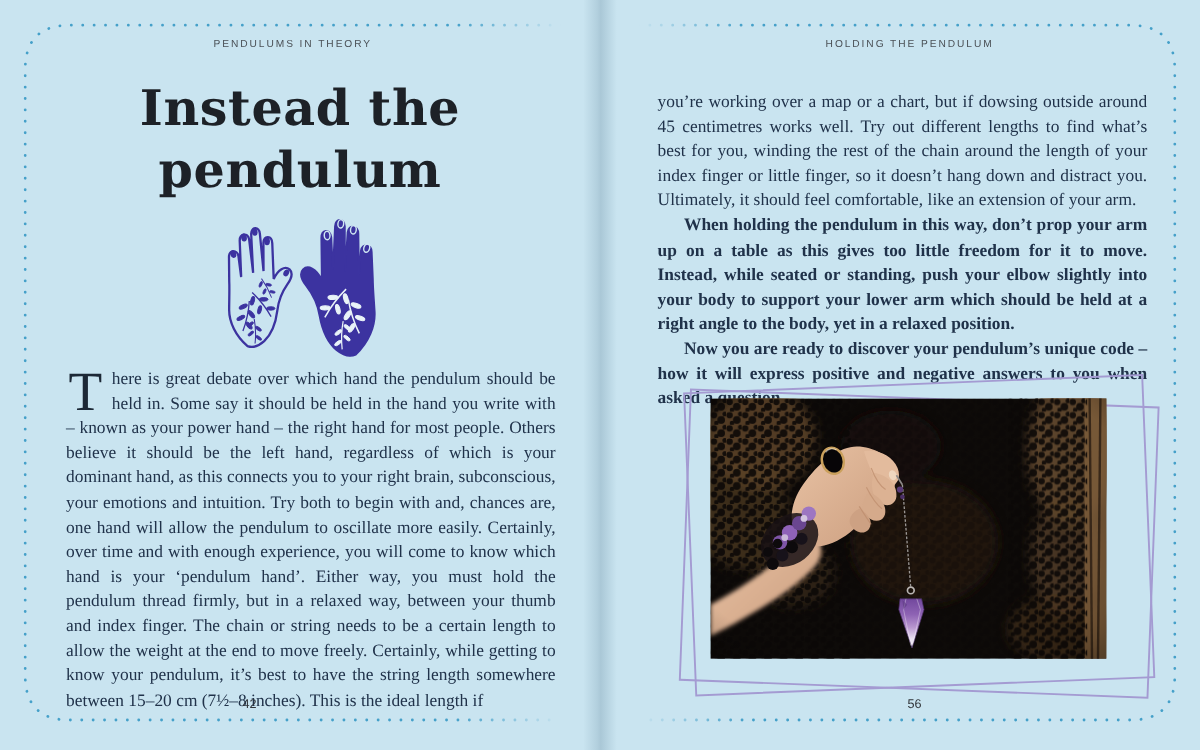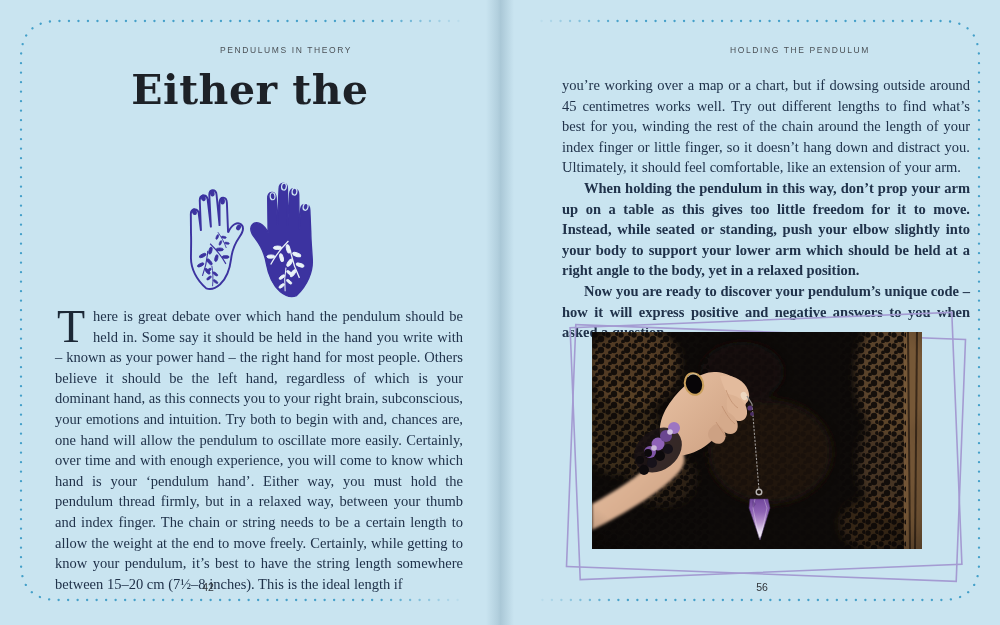--- a/index.html
+++ b/index.html
@@ -1,28 +1,28 @@
 <!DOCTYPE html>
 <html><head>
 <meta charset="utf-8">
 <style>
   html,body{margin:0;padding:0;background:#9db8c4;}
   .spread{position:relative;width:1000px;height:625px;background:#c9e4f0;overflow:hidden;
           font-family:"Liberation Serif",serif;}
-  .pheader{position:absolute;top:45px;font-family:"Liberation Sans",sans-serif;
-           font-size:8.5px;letter-spacing:1.6px;color:#4b5157;text-align:center;padding-left:42px;}
+  .pheader{position:absolute;top:31px;font-family:"Liberation Sans",sans-serif;
+           font-size:8.5px;letter-spacing:1.6px;color:#4b5157;text-align:center;}
   .pheader.left{left:0;width:488px;}
   .pheader.right{left:514px;width:488px;}
   .title{position:absolute;top:64px;left:0;width:500px;margin:0;text-align:center;
          font-family:"DejaVu Serif",serif;font-weight:700;font-size:41px;line-height:52px;
          color:#1d2127;letter-spacing:0.5px;}
   .hands{position:absolute;left:176px;top:178px;width:152px;height:122px;}
   .body{font-size:14.5px;line-height:20.6px;color:#20324a;text-align:justify;margin:0;}
   .lbody{position:absolute;left:55px;top:306px;width:408px;}
-  .rbody{position:absolute;left:562px;top:75px;width:408px;}
+  .rbody{position:absolute;left:548px;top:75px;width:408px;}
   .rbody p{margin:0;}
   .rbody p.ind{text-indent:22px;font-weight:bold;}
   .dropcap{float:left;font-family:"Liberation Serif",serif;font-size:46px;line-height:36px;
            padding:3px 8px 0 2px;color:#1c2836;}
   .pnum{position:absolute;top:581px;width:60px;text-align:center;
         font-family:"Liberation Sans",sans-serif;font-size:10.5px;color:#2f3338;}
   .pnum.left{left:178px;}
   .pnum.right{left:732px;}
   .dots{position:absolute;left:0;top:0;width:1000px;height:625px;pointer-events:none;}
   .spine{position:absolute;left:486px;top:0;width:28px;height:625px;
@@ -52,21 +52,22 @@
     <path d="M468,21 L58,21 Q21,21 21,58 L21,563 Q21,600 58,600 L462,600" fill="none" stroke="url(#fadeL)" stroke-width="2.3" stroke-dasharray="0.1 9.4" stroke-linecap="round"></path>
     <path d="M532,21 L942,21 Q979,21 979,58 L979,563 Q979,600 942,600 L538,600" fill="none" stroke="url(#fadeR)" stroke-width="2.3" stroke-dasharray="0.1 9.4" stroke-linecap="round"></path>
   </svg>
 
   <div class="spine"></div>
 
   <div>
     <div class="pheader left">PENDULUMS IN THEORY</div>
 
     <h1 class="title">
-      <span>Either the</span><br>
+      <span>Instead the</span><br>
+      <span>pendulum</span>
     </h1>
 
     <svg class="hands" viewBox="0 0 152 122">
       <defs>
         <g id="sprig">
           <path d="M0,16 C1.5,6 1.5,-6 0,-16" fill="none" stroke-width="1.4"></path>
           <ellipse cx="-5" cy="-9" rx="4.6" ry="1.9" transform="rotate(-38 -5 -9)"></ellipse>
           <ellipse cx="5" cy="-3" rx="4.6" ry="1.9" transform="rotate(38 5 -3)"></ellipse>
           <ellipse cx="-5" cy="3" rx="4.4" ry="1.8" transform="rotate(-38 -5 3)"></ellipse>
           <ellipse cx="5" cy="9" rx="4.4" ry="1.8" transform="rotate(38 5 9)"></ellipse>

